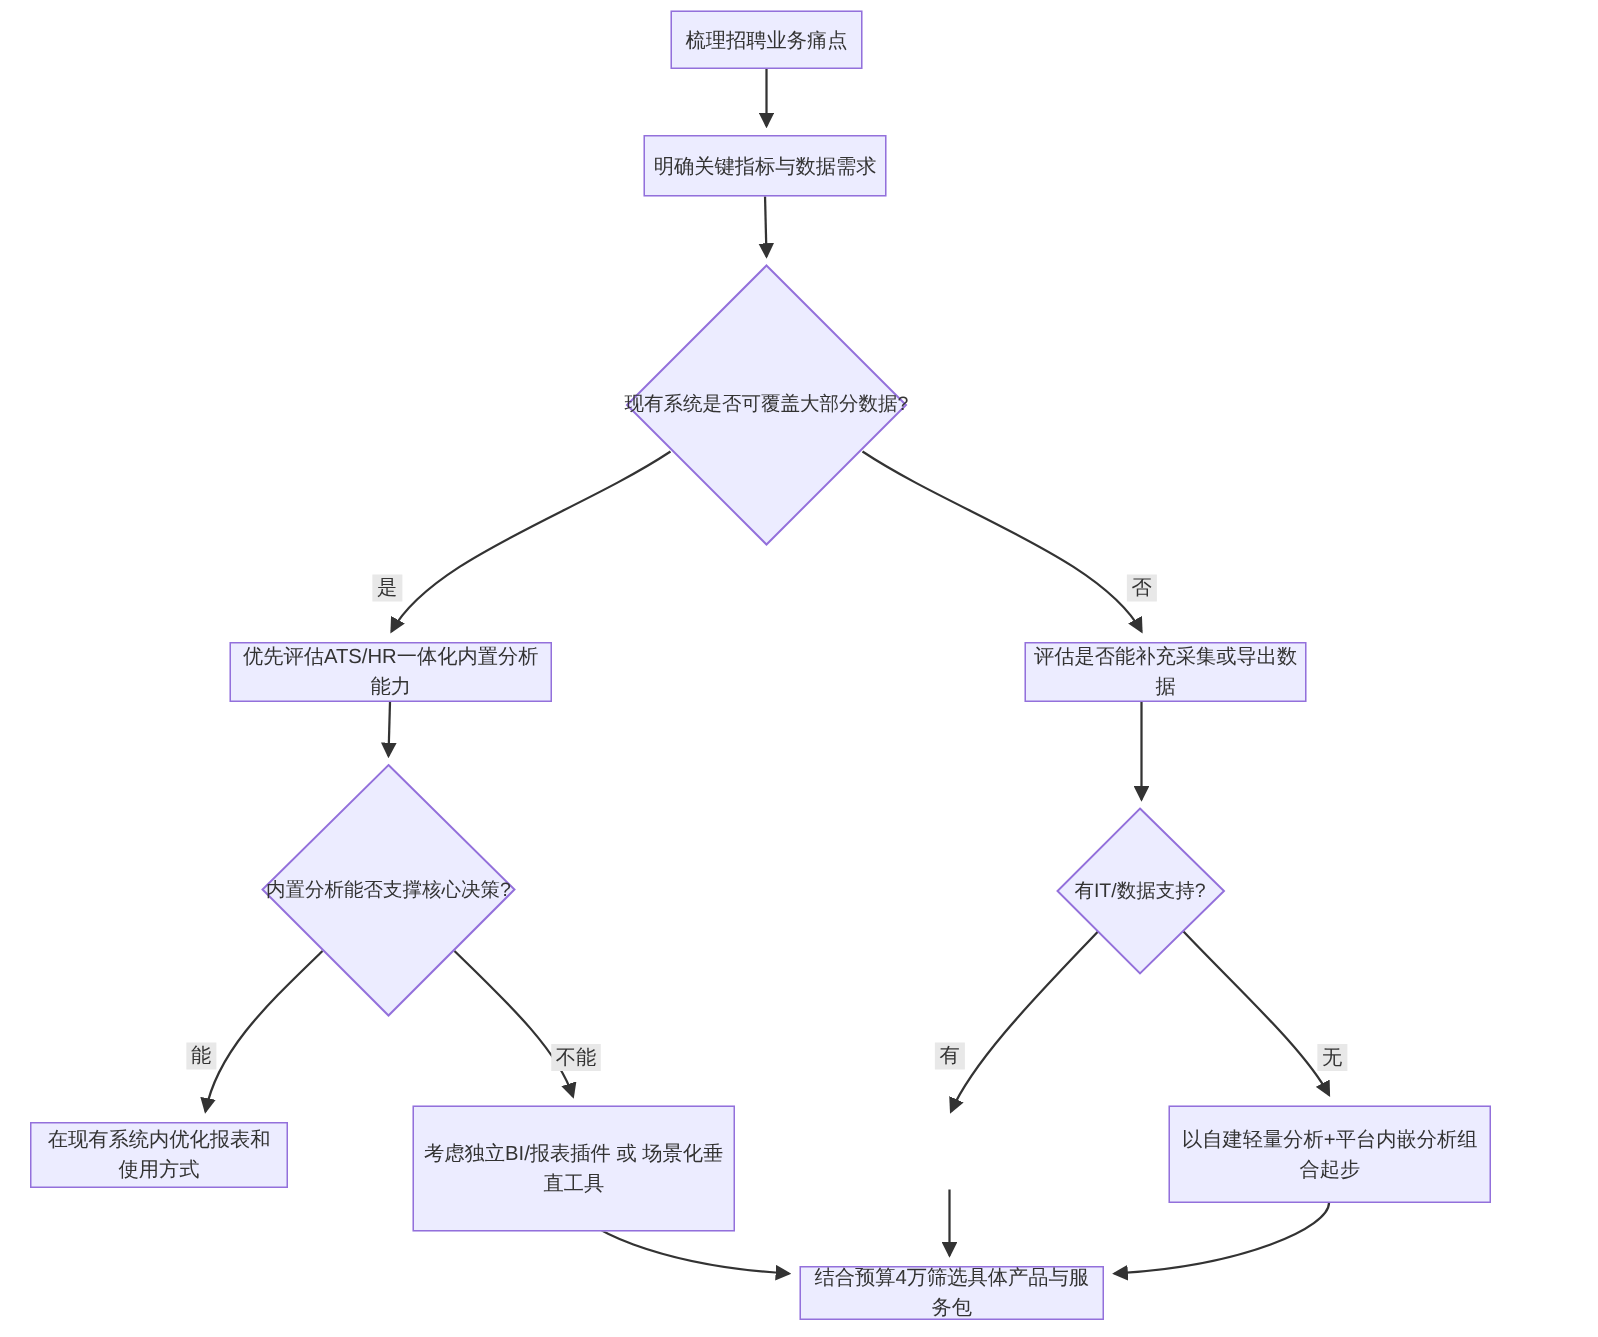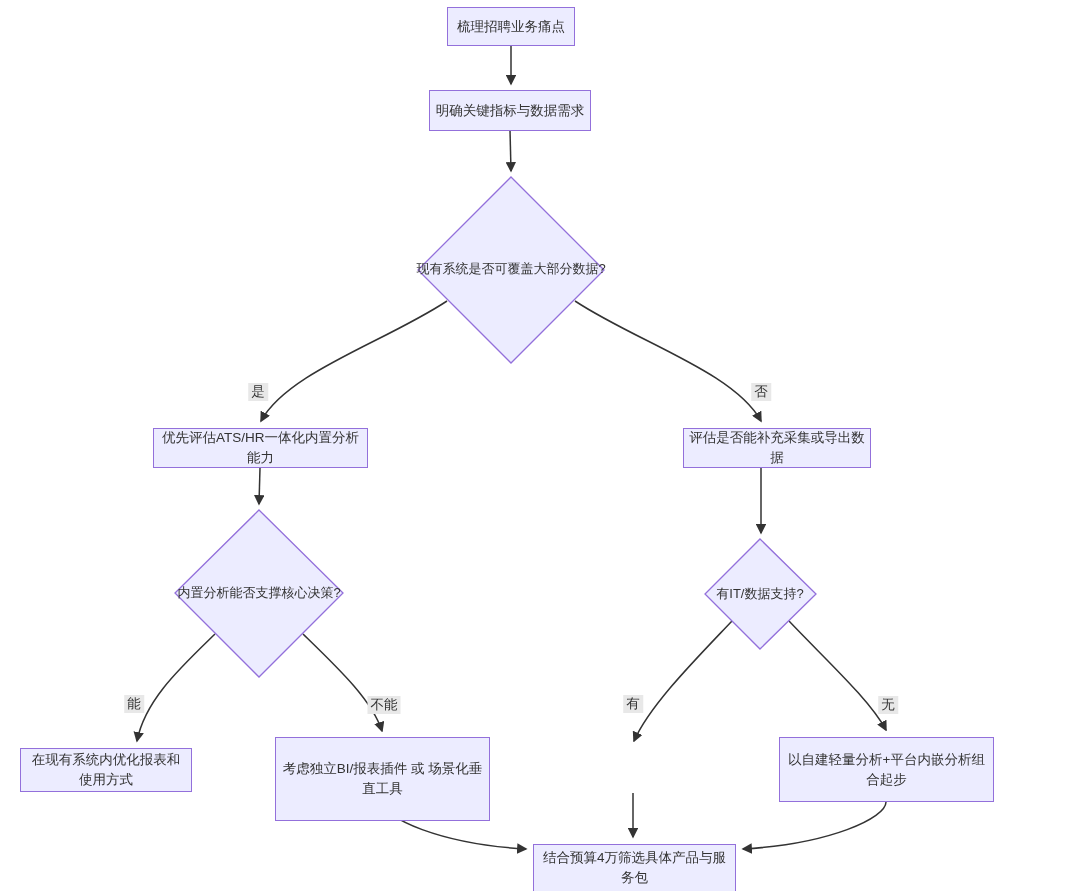--- a/index.html
+++ b/index.html
@@ -104,21 +104,21 @@
 
   <div class="node" style="left:667px;top:428px;width:188px;height:40px;margin-left:16px;">评估是否能补充采集或导出数据</div>
 
   <div class="node" style="left:20px;top:748px;width:172px;height:44px;">在现有系统内优化报表和使用方式</div>
 
   <div class="node" style="left:275px;top:737px;width:215px;height:84px;">考虑独立BI/报表插件 或 场景化垂直工具</div>
 
 
   <div class="node" style="left:779px;top:737px;width:215px;height:65px;">以自建轻量分析+平台内嵌分析组合起步</div>
 
-  <div class="node" style="left:533px;top:844px;width:203px;height:48px;">结合预算4万筛选具体产品与服务包</div>
+  <div class="node" style="left:533px;top:844px;width:203px;height:36px;">结合预算4万筛选具体产品与服务包</div>
 
   <div class="diamond-label" style="left:511px;top:269px;">现有系统是否可覆盖大部分数据?</div>
 
   <div class="diamond-label" style="left:259px;top:593px;">内置分析能否支撑核心决策?</div>
 
   <div class="diamond-label" style="left:760px;top:594px;">有IT/数据支持?</div>
 
   <div class="edge-label" style="left:258px;top:392px;">是</div>
 
   <div class="edge-label" style="left:761px;top:392px;">否</div>

